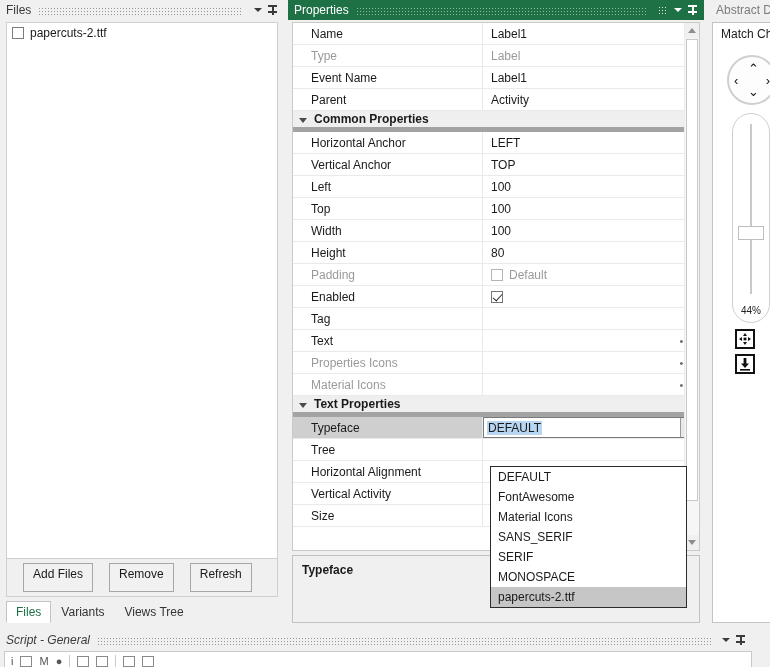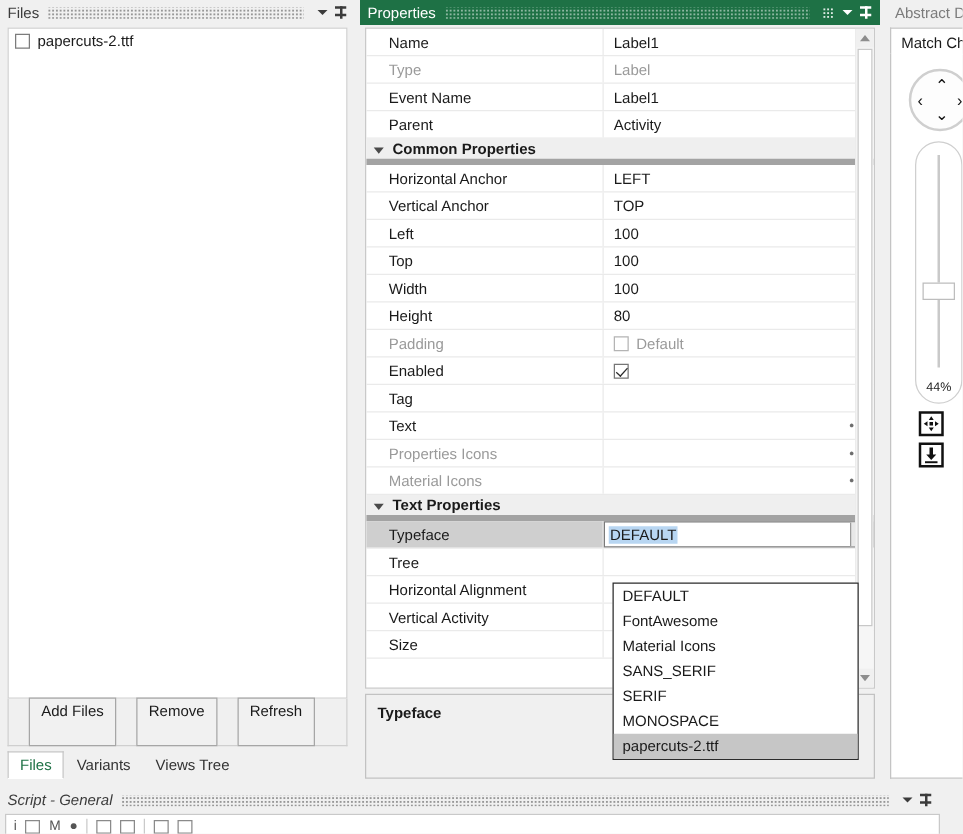--- a/index.html
+++ b/index.html
@@ -57,21 +57,21 @@
     width: 12px; height: 12px; background: #fff;
     border: 1px solid #7c7c7c; flex: none; position: relative;
   }
   #files-buttons {
     position: absolute; left: 6px; right: 6px; bottom: 30px; height: 38px;
     border: 1px solid #cfcfcf; border-top: none; background: #f0f0f0;
     display: flex; align-items: center; gap: 16px; padding-left: 16px;
   }
   .btn {
     background: #f1f1f1; border: 1px solid #a6a6a6;
-    padding: 3px 9px 20px; font-size: 12px; line-height: 14px;
+    padding: 3px 9px 10px; font-size: 12px; line-height: 14px;
     color: #1a1a1a; cursor: pointer; white-space: nowrap;
   }
   #files-tabs {
     position: absolute; left: 6px; bottom: 4px; height: 22px;
     display: flex; align-items: stretch; font-size: 12px;
   }
   .tab {
     display: flex; align-items: center; padding: 0 9px;
     cursor: pointer; color: #333; background: transparent; border: 1px solid transparent;
   }

